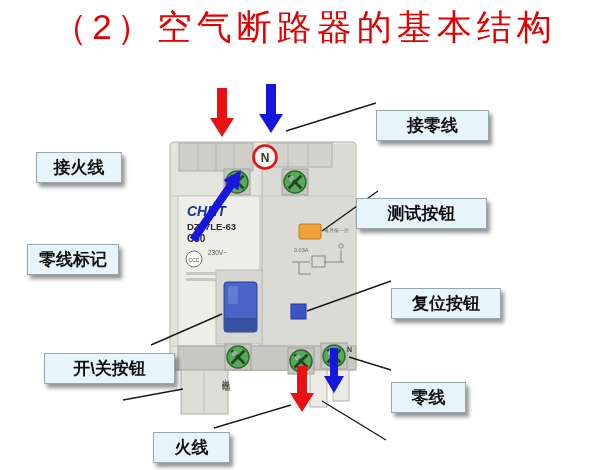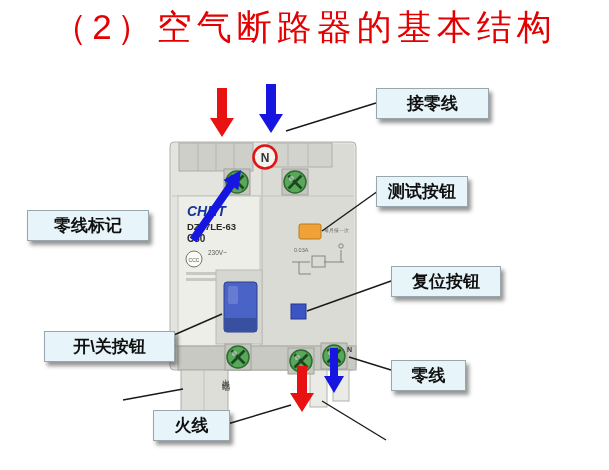--- a/index.html
+++ b/index.html
@@ -5,21 +5,21 @@
   * { margin:0; padding:0; box-sizing:border-box; }
   html,body { background:#ffffff; }
   body { font-family:"Liberation Sans","DejaVu Sans",sans-serif; }
   .stage { position:relative; width:609px; height:470px; background:#ffffff; overflow:hidden; }
   .title { position:absolute; top:4px; left:0; width:100%; text-align:center;
            font-size:35px; font-weight:normal; color:#e40000; letter-spacing:5px; white-space:nowrap; }
   svg.overlay { position:absolute; left:0; top:0; }
   .callout { position:absolute; display:flex; align-items:center; justify-content:center;
              background:#e7f5fa; border:1px solid #97a7ad;
              box-shadow:3px 4px 4px rgba(0,0,0,0.42);
-             font-size:17px; font-weight:bold; color:#101010; white-space:nowrap; }
+             font-size:17px; font-weight:bold; color:#101010; white-space:nowrap;margin-top:22px; }
   .vtext { position:absolute; writing-mode:vertical-rl; font-size:8px; color:#44443e; letter-spacing:2px; }
   .watermark { position:absolute; right:76px; bottom:10px; font-size:13px; color:rgba(158,168,78,0.9); }
 </style>
 </head>
 <body>
 
 <div class="stage">
 
   <div class="title">（2）空气断路器的基本结构</div>
 
@@ -118,23 +118,24 @@
 
     <g>
       <path d="M217,88 L227,88 L227,118 L234,118 L222,137 L210,118 L217,118 Z" fill="#e81212"></path>
       <path d="M266,84 L276,84 L276,114 L283,114 L271,133 L259,114 L266,114 Z" fill="#1616e0"></path>
       <path d="M196.3,242.3 L234.2,187.5 L238.3,190.3 L241,170 L223.5,180.1 L227.6,182.9 L189.7,237.7 Z" fill="#1616e0"></path>
       <path d="M297,366 L307,366 L307,393 L314,393 L302,412 L290,393 L297,393 Z" fill="#e81212"></path>
       <path d="M330,348 L338,348 L338,376 L344,376 L334,393 L324,376 L330,376 Z" fill="#1616e0"></path>
     </g>
   </svg>
 
-  <div class="callout" style="left:27px;top:210px;width:122px;height:31px">零线标记</div>
+  <div class="callout" style="left:36px;top:130px;width:86px;height:31px">接火线</div>
+  <div class="callout" style="left:27px;top:222px;width:92px;height:31px">零线标记</div>
   <div class="callout" style="left:44px;top:331px;width:131px;height:31px">开\关按钮</div>
   <div class="callout" style="left:153px;top:410px;width:77px;height:31px">火线</div>
   <div class="callout" style="left:376px;top:88px;width:113px;height:31px">接零线</div>
-  <div class="callout" style="left:376px;top:176px;width:92px;height:31px">测试按钮</div>
+  <div class="callout" style="left:356px;top:176px;width:131px;height:31px">测试按钮</div>
   <div class="callout" style="left:391px;top:266px;width:110px;height:31px">复位按钮</div>
   <div class="callout" style="left:391px;top:360px;width:75px;height:31px">零线</div>
 
   <div class="vtext" style="left:219px;top:372px">出线端</div>
 
 </div>
 
 </body></html>

